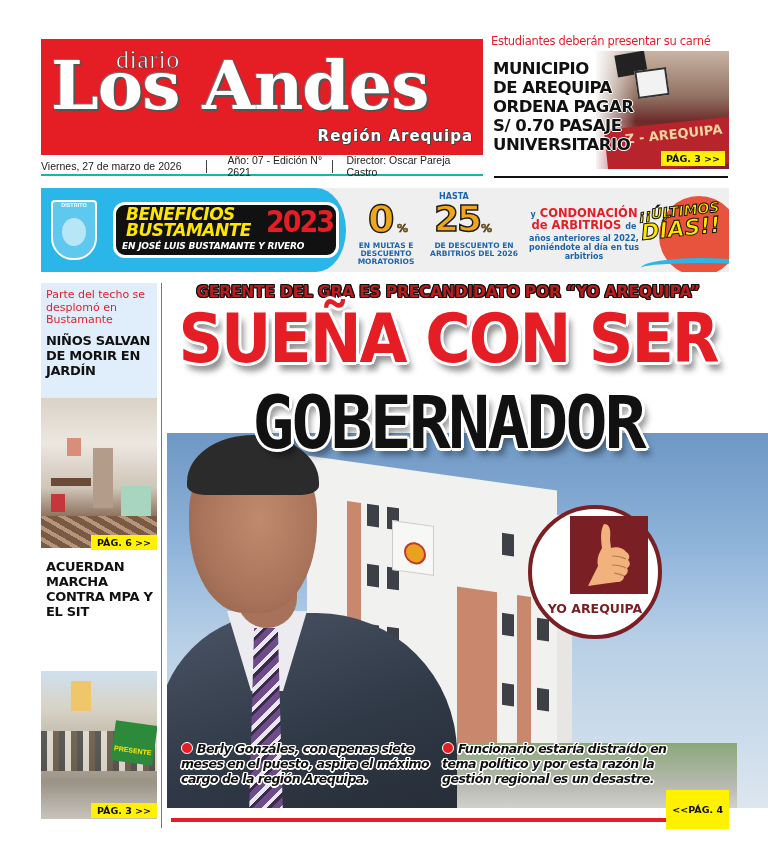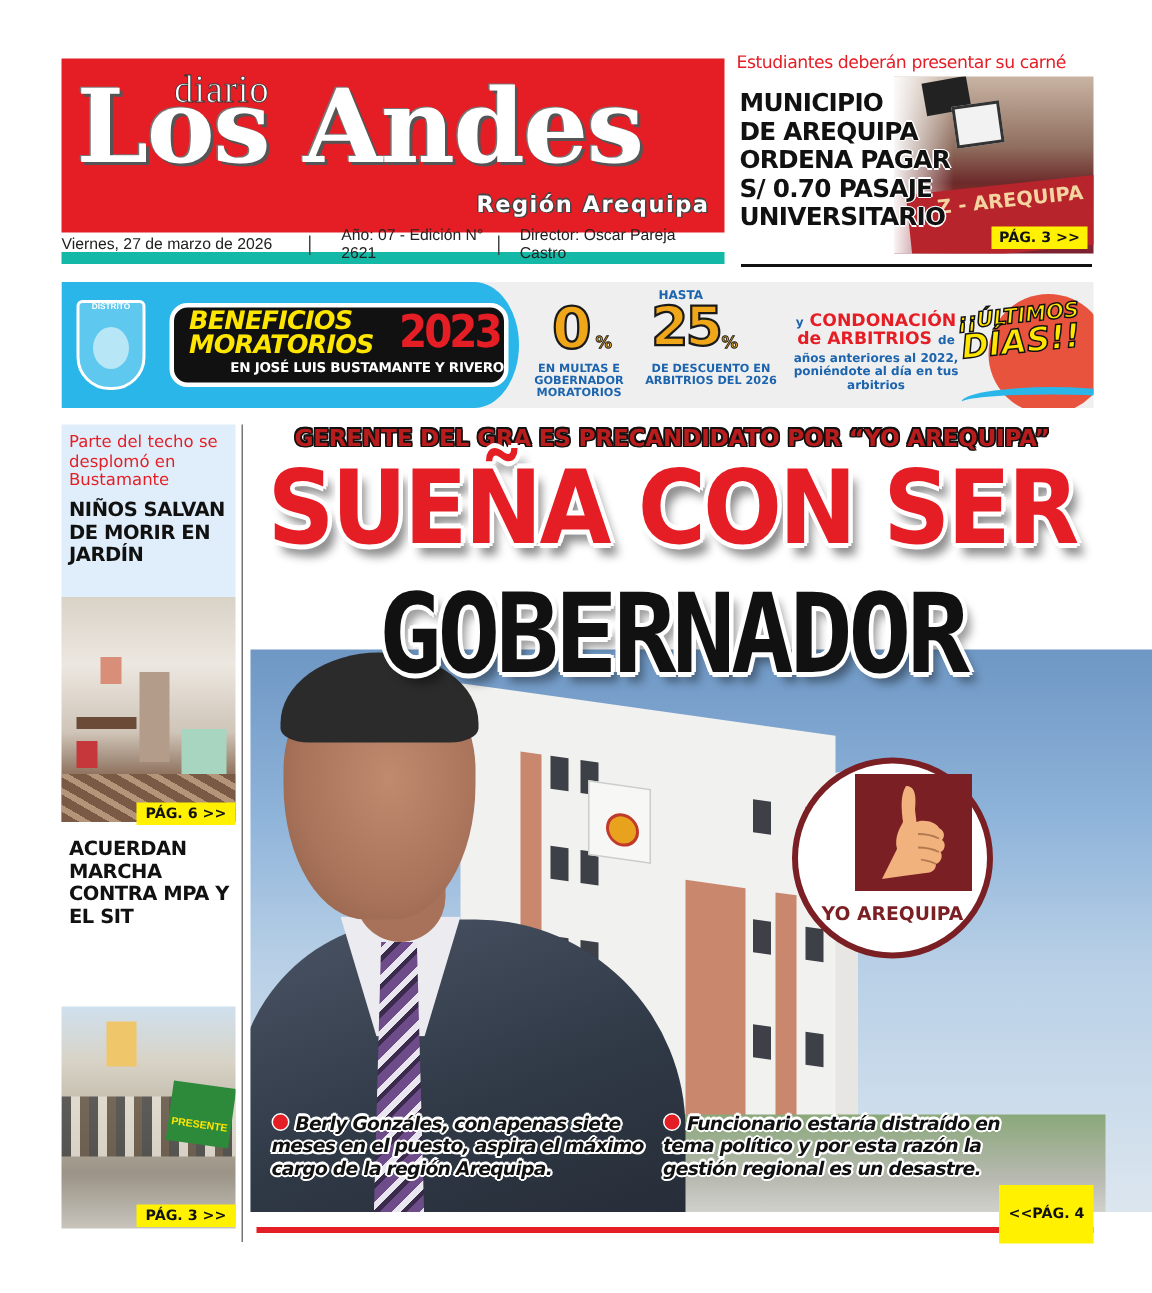--- a/index.html
+++ b/index.html
@@ -25,21 +25,21 @@
   }
   .logo-region {
     position: absolute; right: 10px; top: 88px;
     font-family: "DejaVu Sans", sans-serif; font-weight: bold; font-size: 15px; color: #fff;
     letter-spacing: 1px; text-shadow: 1px 1px 0 #444, -1px 0 0 #444, 0 -1px 0 #444;
   }
 
   .dateline {
     position: absolute; left: 41px; top: 158px; width: 442px; height: 18px;
     font-family: "Liberation Sans", sans-serif; font-size: 10.5px; color: #222;
-    display: flex; align-items: center; border-bottom: 8px solid #14b8a6;
+    display: flex; align-items: center; border-bottom: 2px solid #14b8a6;
   }
   .dateline .d1 { width: 167px; }
   .dateline .sep { width: 1px; height: 13px; background: #444; margin: 0 10px 0 0; }
   .dateline .d2 { width: 115px; padding-left: 10px; }
   .dateline .d3 { padding-left: 4px; }
 
   
   .top-story { position: absolute; left: 491px; top: 34px; width: 238px; height: 145px; }
   .top-kicker {
     font-family: "DejaVu Sans", sans-serif; font-size: 11.5px; color: #e51e26;
@@ -115,22 +115,22 @@
     position: absolute; left: 10px; top: 17px;
     font-family: "DejaVu Sans", sans-serif; font-weight: 900; font-style: italic;
     font-size: 17px; line-height: 16px; color: #ffe600; letter-spacing: -0.5px;
   }
   .ad-title .year {
     position: absolute; left: 150px; top: 0px;
     font-family: "DejaVu Sans Condensed", "DejaVu Sans", sans-serif; font-weight: 900;
     font-size: 30px; line-height: 34px; color: #e51e26; letter-spacing: -2px;
   }
   .ad-title .t3 {
-    position: absolute; left: 6px; top: 36px; width: 214px; text-align: right;
-    font-family: "DejaVu Sans", sans-serif; font-weight: 900; 
+    position: absolute; left: 6px; top: 36px; width: 214px; text-align: left;
+    font-family: "DejaVu Sans", sans-serif; font-weight: 900; font-style: italic;
     font-size: 9px; color: #fff; letter-spacing: -0.2px;
   }
   .ad-big {
     position: absolute; font-family: "DejaVu Sans", sans-serif; font-weight: 900;
     color: #f0a619; -webkit-text-stroke: 1.5px #1a1a1a; line-height: 1;
   }
   .ad-pct {
     position: absolute; font-family: "DejaVu Sans", sans-serif; font-weight: 900; font-size: 11px;
     color: #f0a619; -webkit-text-stroke: 0.6px #1a1a1a;
   }
@@ -324,28 +324,28 @@
 <div class="top-rule"></div>
 
 <div class="ad">
   <div class="ad-left"></div>
   <div class="ad-shield">
       <div class="seal"></div>
     </div>
   <div class="ad-shield-text">DISTRITO</div>
   <div class="ad-title">
     <div class="t1">BENEFICIOS</div>
-    <div class="t2">MORATORIOS</div>
+    <div class="t2">BUSTAMANTE</div>
     <div class="year">2023</div>
     <div class="t3">EN JOSÉ LUIS BUSTAMANTE Y RIVERO</div>
   </div>
 
   <div class="ad-big" style="left:327px; top:12px; font-size:38px;">0</div>
   <div class="ad-pct" style="left:356px; top:34px;">%</div>
-  <div class="ad-small" style="left:305px; top:54px; width:80px;">EN MULTAS E GOBERNADOR MORATORIOS</div>
+  <div class="ad-small" style="left:305px; top:54px; width:80px;">EN MULTAS E DESCUENTO MORATORIOS</div>
 
   <div class="ad-hasta">HASTA</div>
   <div class="ad-big" style="left:393px; top:13px; font-size:36px; letter-spacing:-2px;">25</div>
   <div class="ad-pct" style="left:440px; top:34px;">%</div>
   <div class="ad-small" style="left:388px; top:54px; width:90px;">DE DESCUENTO EN ARBITRIOS DEL 2026</div>
 
   <div class="ad-cond">
     <span class="blue">y</span>
     <span>CONDONACIÓN de ARBITRIOS</span>
     <span class="blue">de</span>

